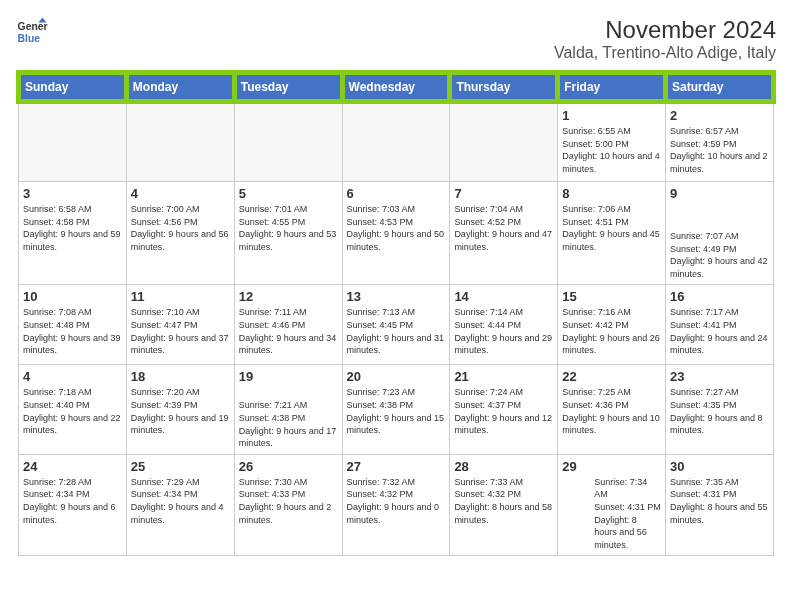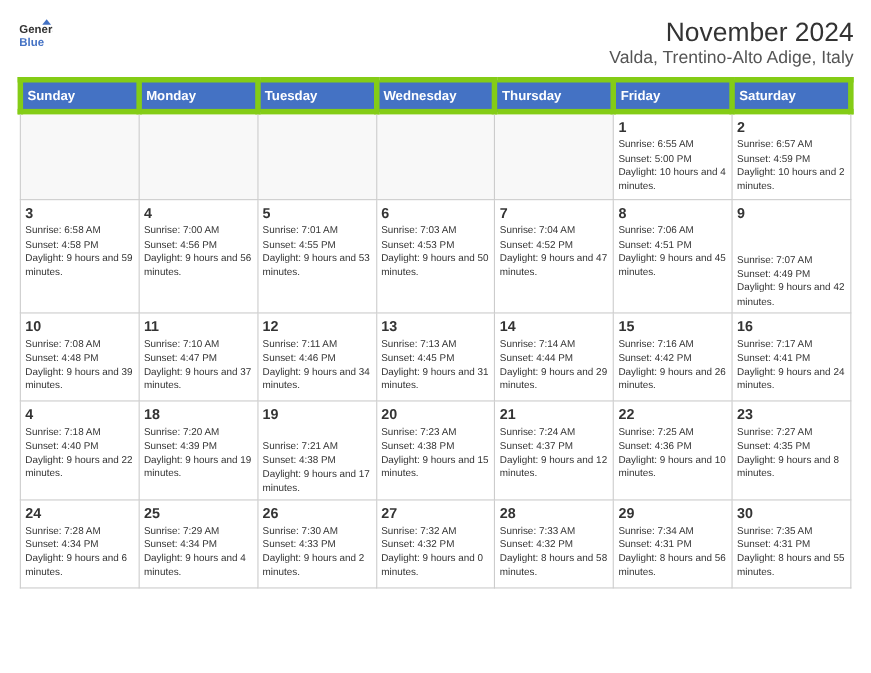--- a/index.html
+++ b/index.html
@@ -282,21 +282,21 @@
 Daylight: 9 hours and 0 minutes.</div>
         </td>
         <td>
           <span class="day-number">28</span>
           <div class="day-info" style="white-space: pre-line;">Sunrise: 7:33 AM
 Sunset: 4:32 PM
 Daylight: 8 hours and 58 minutes.</div>
         </td>
         <td>
           <span class="day-number">29</span>
-          <div class="day-info" style="white-space: pre-line;">Sunrise: 7:34 AM
+          <div class="day-info" style="white-space: pre-line; margin-left: 32px;">Sunrise: 7:34 AM
 Sunset: 4:31 PM
 Daylight: 8 hours and 56 minutes.</div>
         </td>
         <td>
           <span class="day-number">30</span>
           <div class="day-info" style="white-space: pre-line;">Sunrise: 7:35 AM
 Sunset: 4:31 PM
 Daylight: 8 hours and 55 minutes.</div>
         </td>
       </tr>

